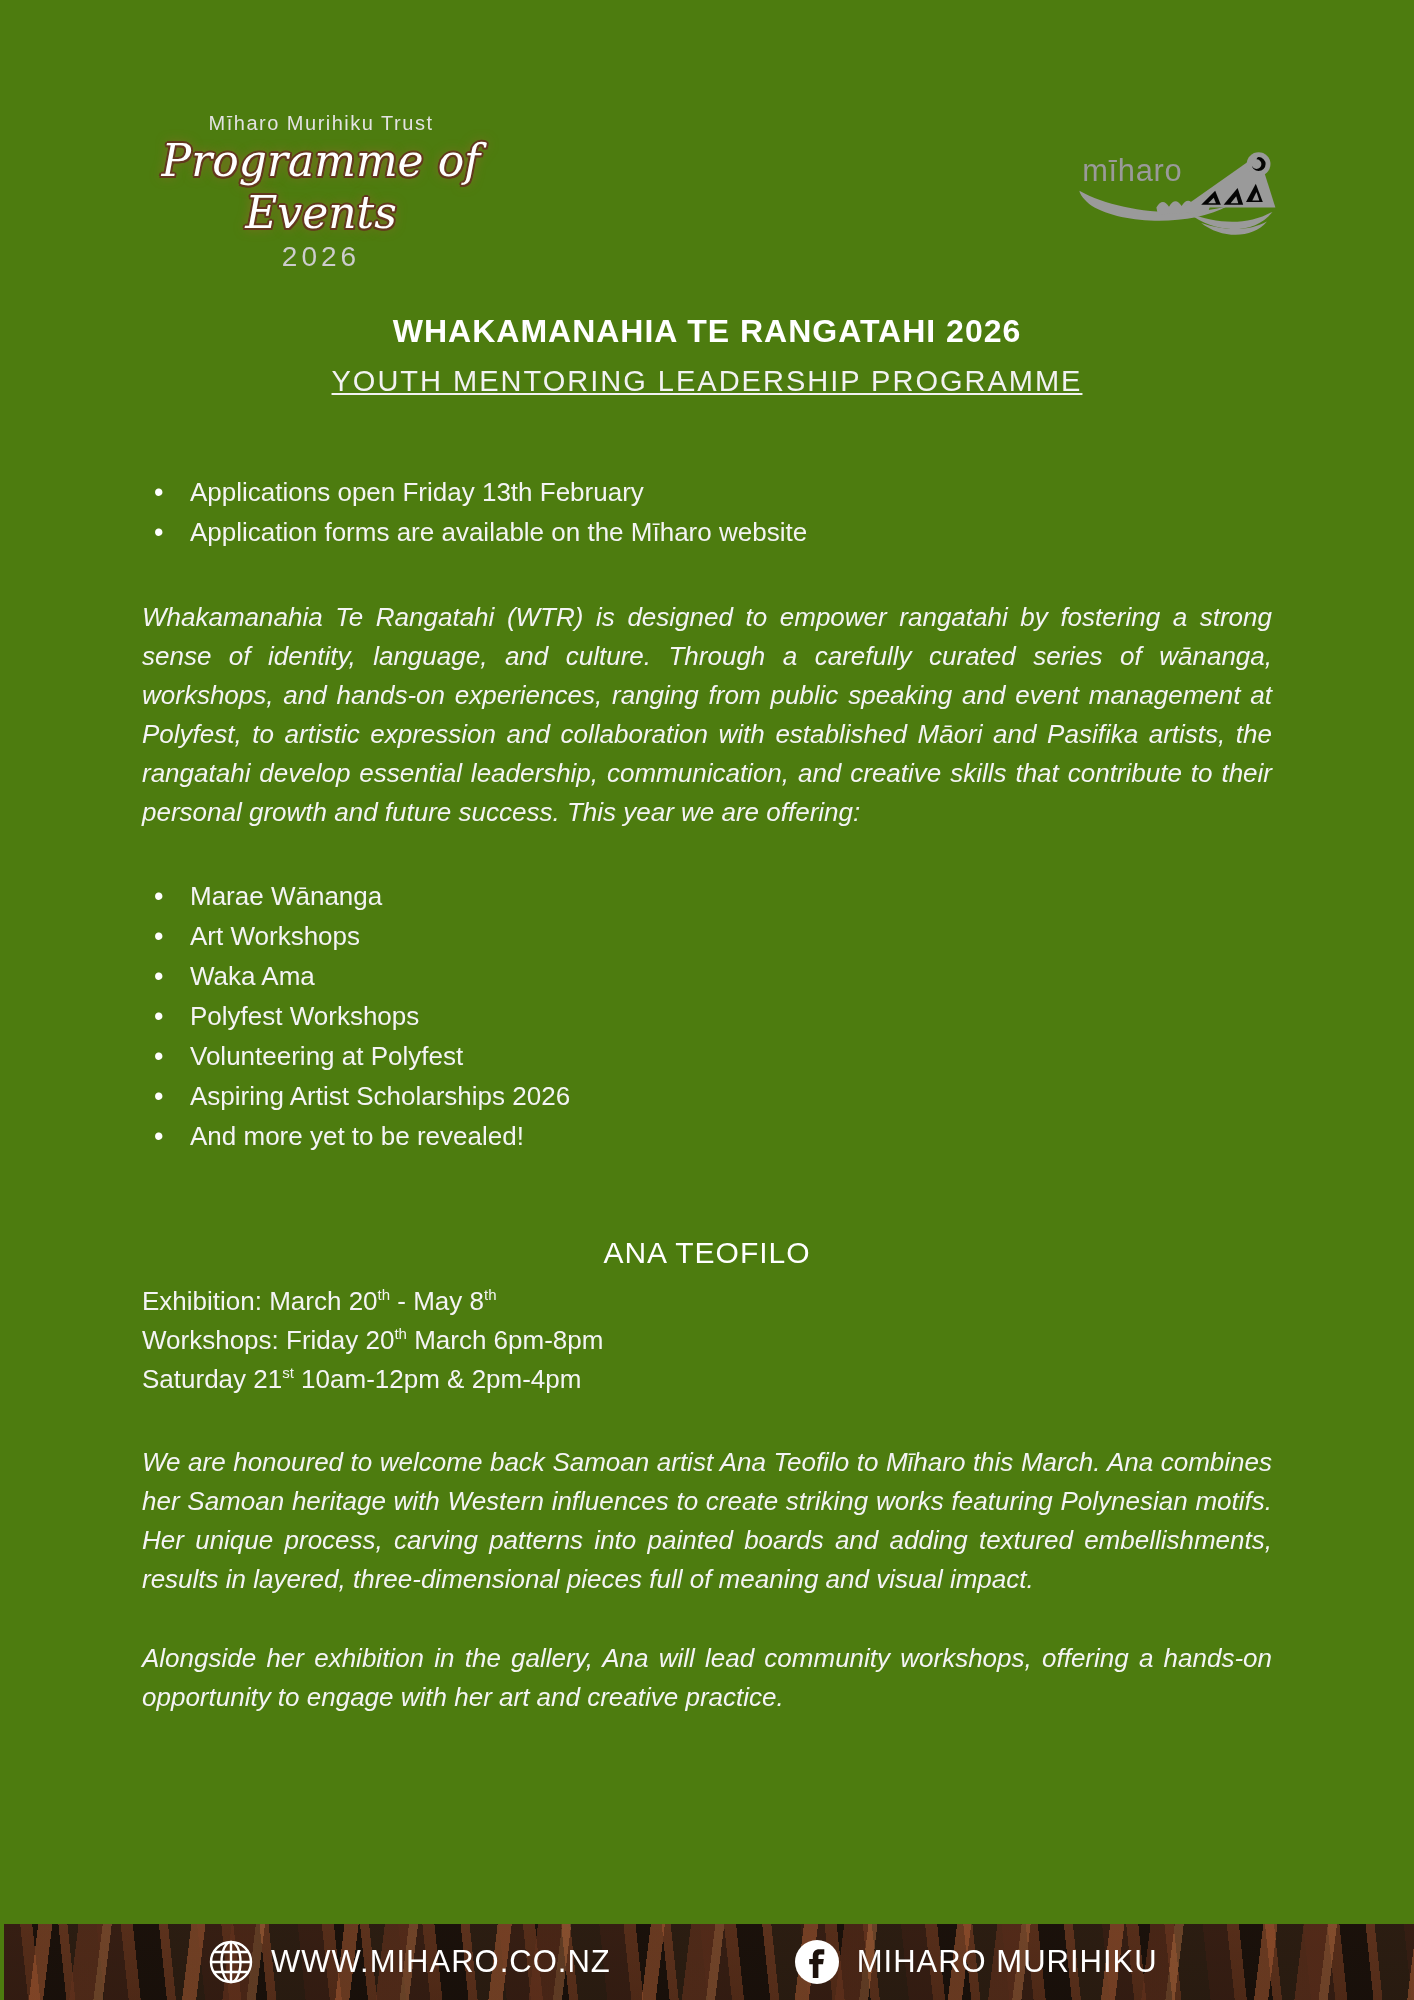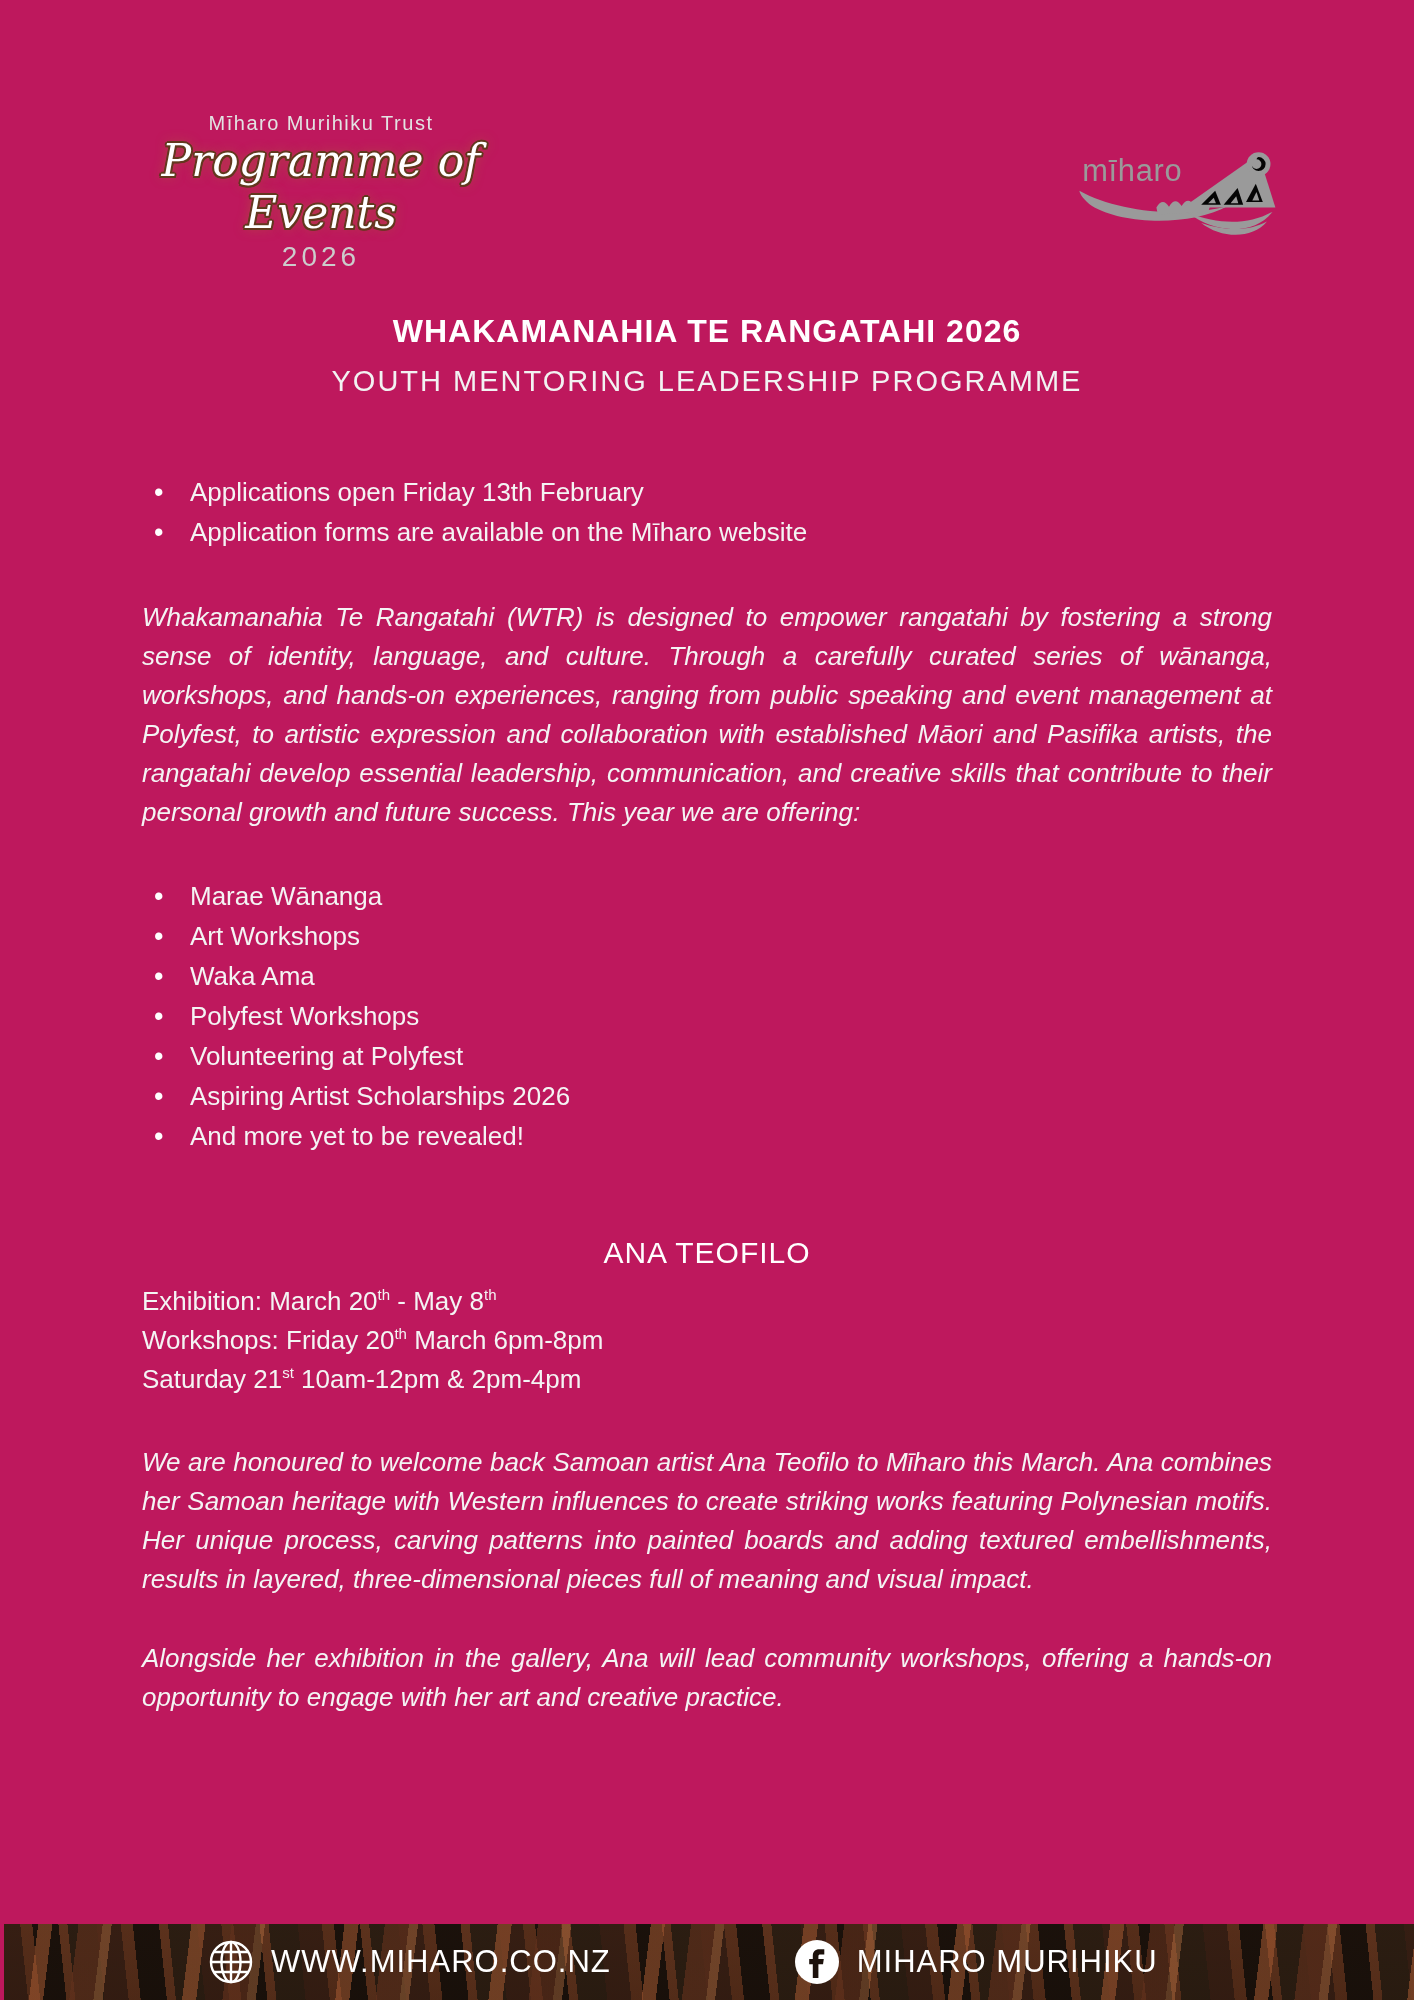--- a/index.html
+++ b/index.html
@@ -1,20 +1,20 @@
 <!DOCTYPE html>
 <html><head>
 <meta charset="utf-8">
 <style>
   * { margin:0; padding:0; box-sizing:border-box; }
   html,body { background:#000; }
   body { font-family:"Liberation Sans", sans-serif; }
   .page {
     position:relative; width:1414px; height:2000px;
-    background:#be185d; color:#f4f4f4; overflow:hidden; margin:0 auto;
+    background:#4d7c0f; color:#f4f4f4; overflow:hidden; margin:0 auto;
   }
 
   
   .brand { position:absolute; top:112px; left:103px; width:436px; text-align:center; }
   .brand .trust { font-size:20px; font-weight:400; color:#e3e3e3; letter-spacing:1.5px; }
   .brand .script {
     font-family:"DejaVu Serif", serif; font-style:italic;
     font-size:44px; line-height:52px; color:#ffffff; font-weight:400;
     text-shadow:
       -2px 0 0 #63381e, 2px 0 0 #63381e, 0 -2px 0 #63381e, 0 2px 0 #63381e,
@@ -23,21 +23,21 @@
       0 0 12px rgba(171,102,52,0.85);
   }
   .brand .year { font-size:28px; color:#cccccc; letter-spacing:4px; margin-top:2px; }
 
   .logo { position:absolute; top:135px; right:126px; width:210px; height:110px; }
   .logo svg { width:100%; height:100%; }
 
   
   .content { padding:313px 142px 0 142px; }
   h1.prog-title { text-align:center; font-size:32px; font-weight:700; letter-spacing:1px; color:#fff; }
-  h2.prog-sub   { text-align:center; font-size:29px; font-weight:400; letter-spacing:2px; color:#f2f2f2; margin-top:15px; }
+  h2.prog-sub   { text-align:center; font-size:29px; font-weight:400; letter-spacing:2px; color:#f2f2f2; margin-top:15px;text-decoration:underline; }
 
   ul.dots { list-style:none; margin-top:74px; }
   ul.dots li { position:relative; padding-left:48px; font-size:26px; line-height:40px; color:#f4f4f4; }
   ul.dots li::before { content:"•"; position:absolute; left:12px; top:0; font-size:27px; color:#fff; }
 
   p.body-par { margin-top:46px; font-size:26px; line-height:39px; color:#f4f4f4;
                text-align:justify; text-align-last:left;font-style:italic; }
 
   ul.dots.offerings { margin-top:44px; }
 

